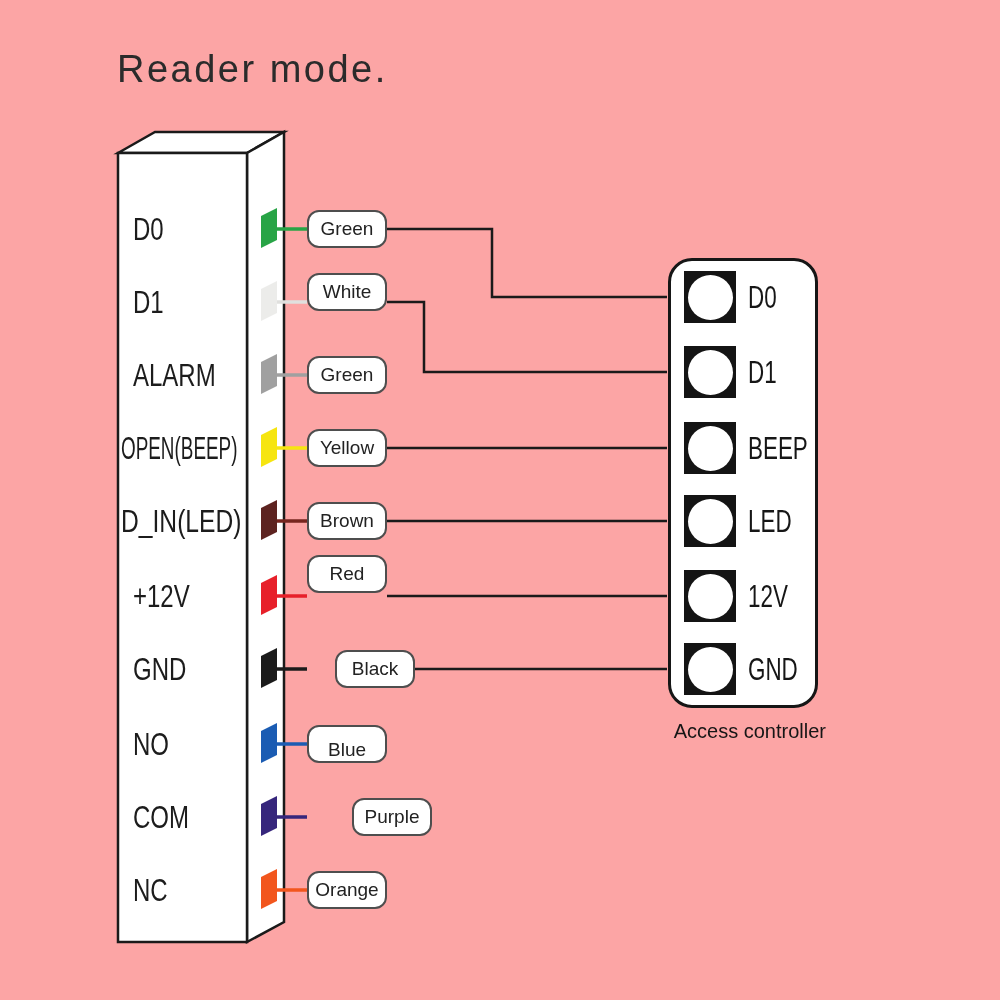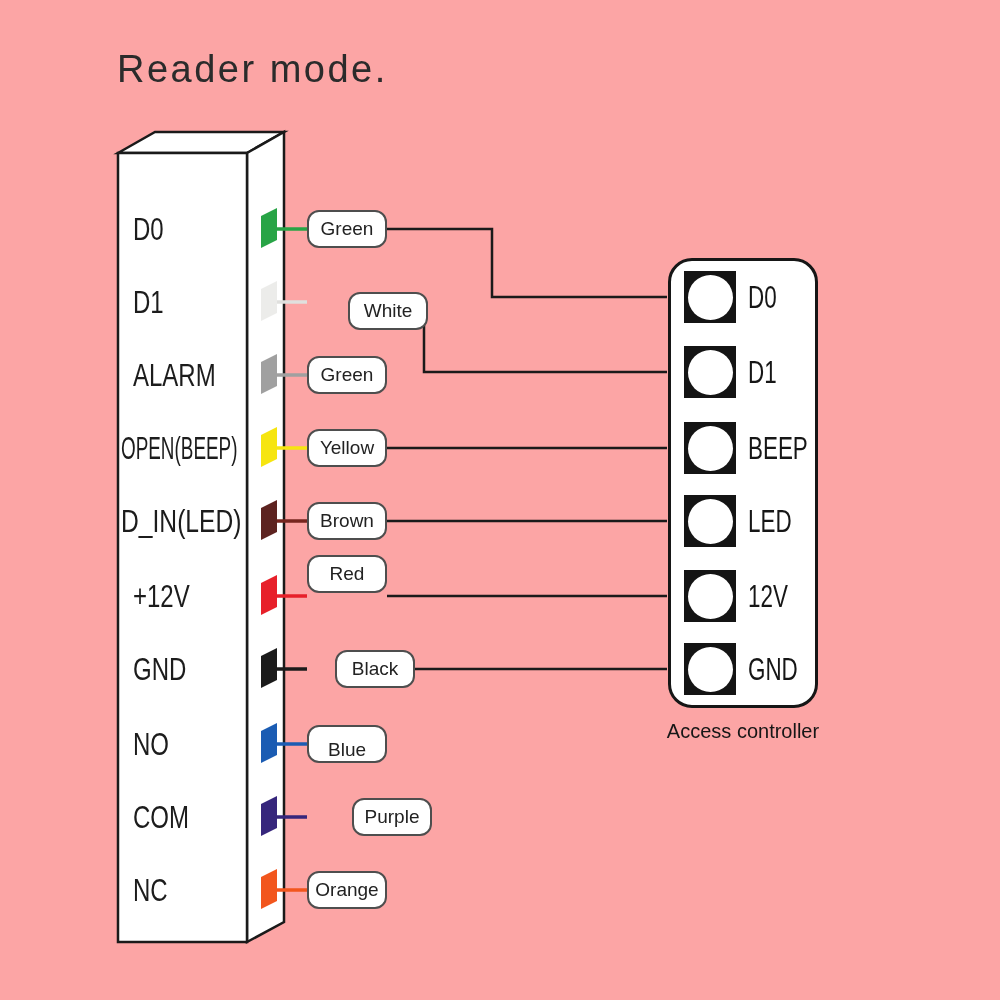--- a/index.html
+++ b/index.html
@@ -14,21 +14,21 @@
         border:2px solid #4e4e4e;border-radius:12px;background:#fff;
         display:flex;align-items:center;justify-content:center;
         font-size:19px;color:#222;white-space:nowrap;}
   .controller{position:absolute;left:668px;top:258px;width:150px;height:450px;box-sizing:border-box;
               border:3px solid #161616;border-radius:24px;background:#fff;}
   .port{position:absolute;left:13px;display:flex;align-items:center;height:52px;}
   .pad{width:52px;height:52px;background:#141414;display:flex;align-items:center;justify-content:center;flex:none;}
   .hole{width:45px;height:45px;border-radius:50%;background:#fff;}
   .plabel{font-size:32px;color:#161616;margin-left:12px;transform:scaleX(0.7);
           transform-origin:left center;white-space:nowrap;}
-  .caption{position:absolute;left:660px;top:720px;width:166px;text-align:center;
+  .caption{position:absolute;left:660px;top:720px;width:166px;text-align:right;
            font-size:20px;color:#161616;white-space:nowrap;}
 </style>
 </head>
 <body>
 
 <div class="stage">
   <div class="title">Reader mode.</div>
   <svg id="wires" viewBox="0 0 1000 1000">
       <polygon fill="#fff" stroke="#1a1a1a" stroke-width="2.5" stroke-linejoin="miter" points="118,153 155,132 284,132 247,153"></polygon>
       <polygon fill="#fff" stroke="#1a1a1a" stroke-width="2.5" stroke-linejoin="miter" points="247,153 284,132 284,922 247,942"></polygon>
@@ -60,21 +60,21 @@
       <polygon points="261,877 277,869 277,901 261,909" fill="#f2561d"></polygon>
       <line x1="277" y1="890" x2="307" y2="890" stroke="#f2561d" stroke-width="3.5"></line>
     </svg>
   <div id="reader-rows">
   <div class="term-label" style="left: 133px; top: 210px; transform: scaleX(0.75);">D0</div>
   <div class="pill" style="top: 210px;">
     <span>Green</span>
   </div>
 
   <div class="term-label" style="left: 133px; top: 283px; transform: scaleX(0.75);">D1</div>
-  <div class="pill" style="top: 292px; margin-left: 41px;">
+  <div class="pill" style="top: 273px;">
     <span>White</span>
   </div>
 
   <div class="term-label" style="left: 133px; top: 356px; transform: scaleX(0.75);">ALARM</div>
   <div class="pill" style="top: 356px;">
     <span>Green</span>
   </div>
 
   <div class="term-label" style="left: 121px; top: 429px; transform: scaleX(0.59);">OPEN(BEEP)</div>
   <div class="pill" style="top: 429px;">

